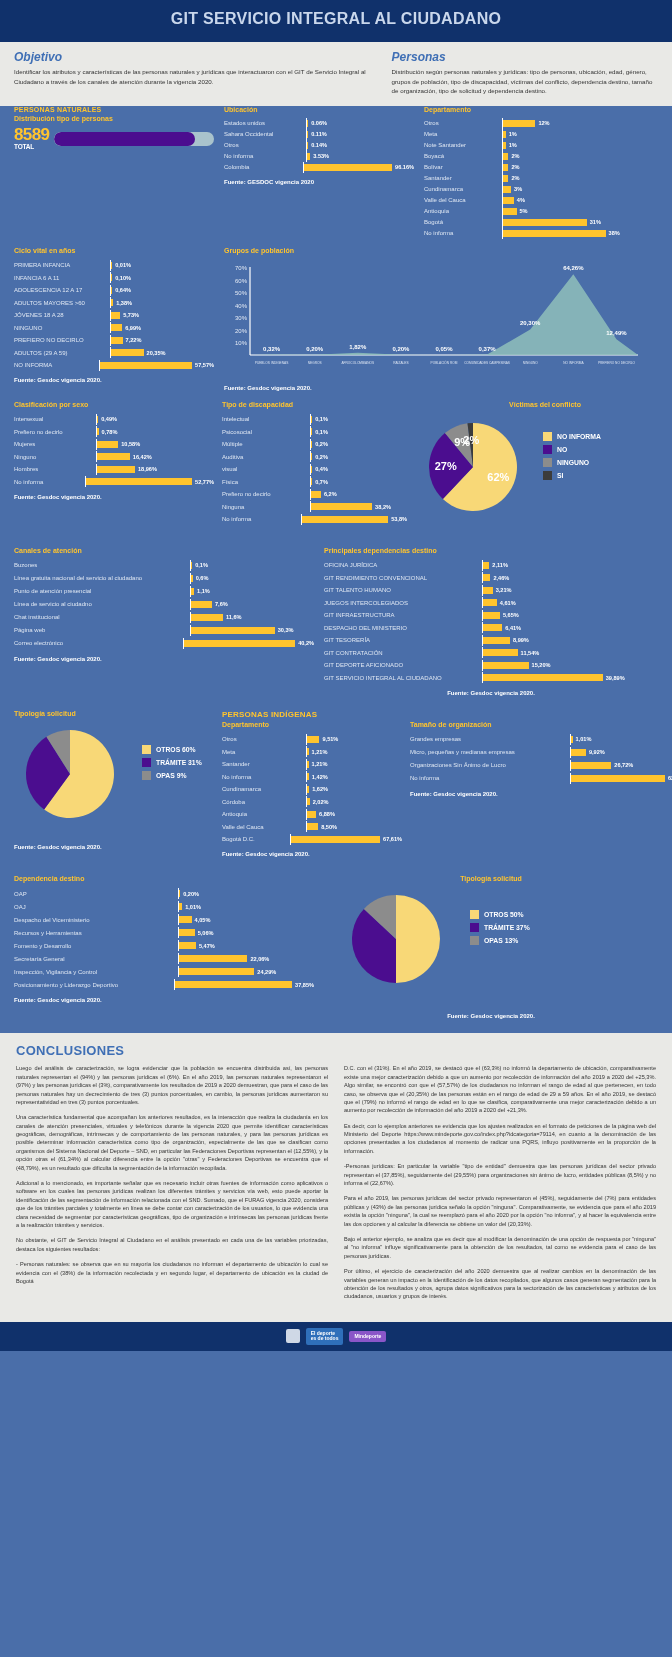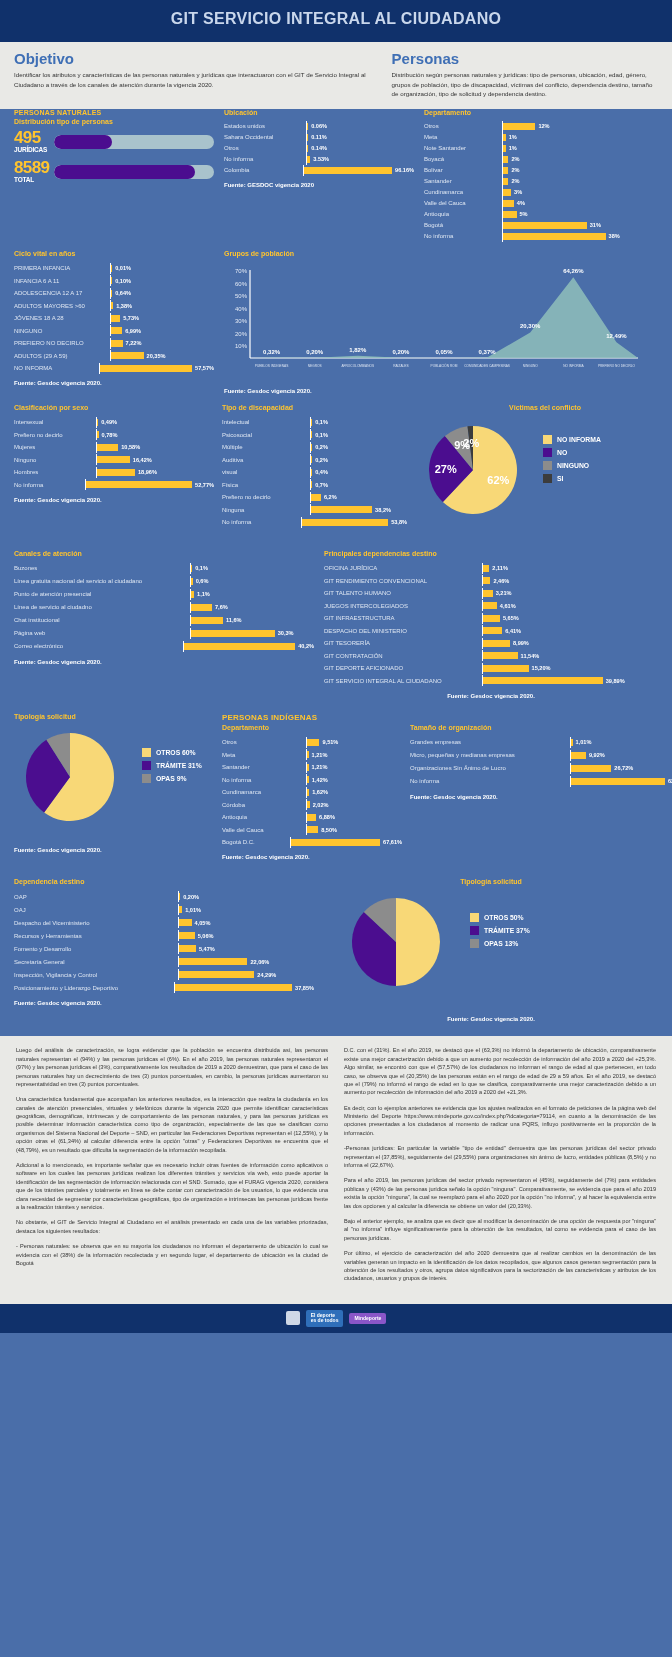--- a/index.html
+++ b/index.html
@@ -38,22 +38,23 @@
     color: #3d3d3d;
     display: flex;
     padding: 8px 14px 10px 14px;
     gap: 18px;
   }
   .introbar .col { flex: 1; }
   .introbar .col.left { flex: 1.35; }
   .introbar h3 {
     margin: 0 0 3px 0;
     color: #3f6fb5;
-    font-size: 15px;
+    font-size: 12px;
     font-weight: bold;
+    font-style: italic;
   }
   .introbar p {
     margin: 0;
     font-size: 6.2px;
     line-height: 1.55;
     color: #333;
   }
 
   
   .results-band {
@@ -165,29 +166,20 @@
   </div>
 
 
   <div class="body-area">
 
     <div class="row" style="gap:10px;">
       <div style="width:200px;">
         <div class="sec-yellow">PERSONAS NATURALES</div>
         <div class="chart-title">Distribución tipo de personas</div>
         <div id="bignums">
-            <div class="bignum-row">
-              <div class="bignum-label">
-                <div class="n">495</div>
-                <div class="t">JURÍDICAS</div>
-              </div>
-              <div class="pill">
-                <div class="fill" style="width:36%"></div>
-              </div>
-            </div>
             <div class="bignum-row">
               <div class="bignum-label">
                 <div class="n">8589</div>
                 <div class="t">TOTAL</div>
               </div>
               <div class="pill">
                 <div class="fill" style="width:88%"></div>
               </div>
             </div>
           </div>
@@ -895,20 +887,21 @@
               <rect x="146" y="49" width="9" height="9" fill="#8c8c8c"></rect>
               <text x="160" y="56" fill="#ffffff" font-size="6.8" font-weight="bold" font-family="Liberation Sans">OPAS 13%</text>
             </svg></div>
         <div class="source" style="text-align:center; margin-top:10px;">Fuente: Gesdoc vigencia 2020.</div>
       </div>
     </div>
 
   </div>
 
   <div class="concl" style="margin-top:14px;">
+    <h3>CONCLUSIONES</h3>
     <div class="cols">
       <div class="c" id="concl-left">
           <p>Luego del análisis de caracterización, se logra evidenciar que la población se encuentra distribuida así, las personas naturales representan el (94%) y las personas jurídicas el (6%). En el año 2019, las personas naturales representaron el (97%) y las personas jurídicas el (3%), comparativamente los resultados de 2019 a 2020 demuestran, que para el caso de las personas naturales hay un decrecimiento de tres (3) puntos porcentuales, en cambio, la personas jurídicas aumentaron su representatividad en tres (3) puntos porcentuales.</p>
           <p>Una característica fundamental que acompañan los anteriores resultados, es la interacción que realiza la ciudadanía en los canales de atención presenciales, virtuales y telefónicos durante la vigencia 2020 que permite identificar características geográficas, demográficas, intrínsecas y de comportamiento de las personas naturales, y para las personas jurídicas es posible determinar información característica como tipo de organización, especialmente de las que se clasifican como organismos del Sistema Nacional del Deporte – SND, en particular las Federaciones Deportivas representan el (12,55%), y la opción otras el (61,34%) al calcular diferencia entre la opción "otras" y Federaciones Deportivas se encuentra que el (48,79%), es un resultado que dificulta la segmentación de la información recopilada.</p>
           <p>Adicional a lo mencionado, es importante señalar que es necesario incluir otras fuentes de información como aplicativos o software en los cuales las personas jurídicas realizan los diferentes trámites y servicios vía web, esto puede aportar la identificación de las segmentación de información relacionada con el SND. Sumado, que el FURAG vigencia 2020, considera que de los trámites parciales y totalmente en línea se debe contar con caracterización de los usuarios, lo que evidencia una clara necesidad de segmentar por características geográficas, tipo de organización e intrínsecas las personas jurídicas frente a la realización trámites y servicios.</p>
           <p>No obstante, el GIT de Servicio Integral al Ciudadano en el análisis presentado en cada una de las variables priorizadas, destaca los siguientes resultados:</p>
           <p>- Personas naturales: se observa que en su mayoría los ciudadanos no informan el departamento de ubicación lo cual se evidencia con el (38%) de la información recolectada y en segundo lugar, el departamento de ubicación es la ciudad de Bogotá</p>
         </div>
       <div class="c" id="concl-right">
           <p>D.C. con el (31%). En el año 2019, se destacó que el (63,3%) no informó la departamento de ubicación, comparativamente existe una mejor caracterización debido a que un aumento por recolección de información del año 2019 a 2020 del +25,3%. Algo similar, se encontró con que el (57,57%) de los ciudadanos no informan el rango de edad al que pertenecen, en todo caso, se observa que el (20,35%) de las personas están en el rango de edad de 29 a 59 años. En el año 2019, se destacó que el (79%) no informó el rango de edad en lo que se clasifica, comparativamente una mejor caracterización debido a un aumento por recolección de información del año 2019 a 2020 del +21,3%.</p>

